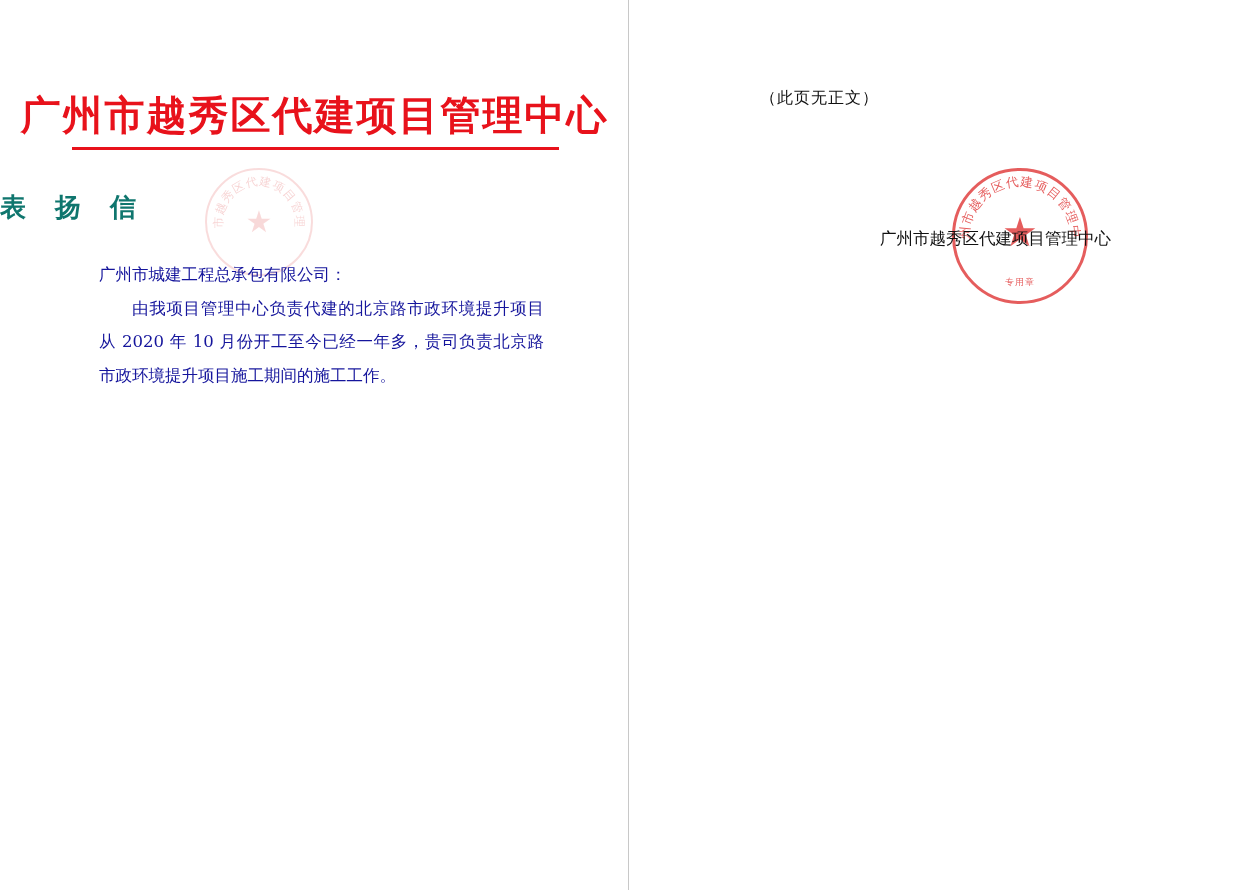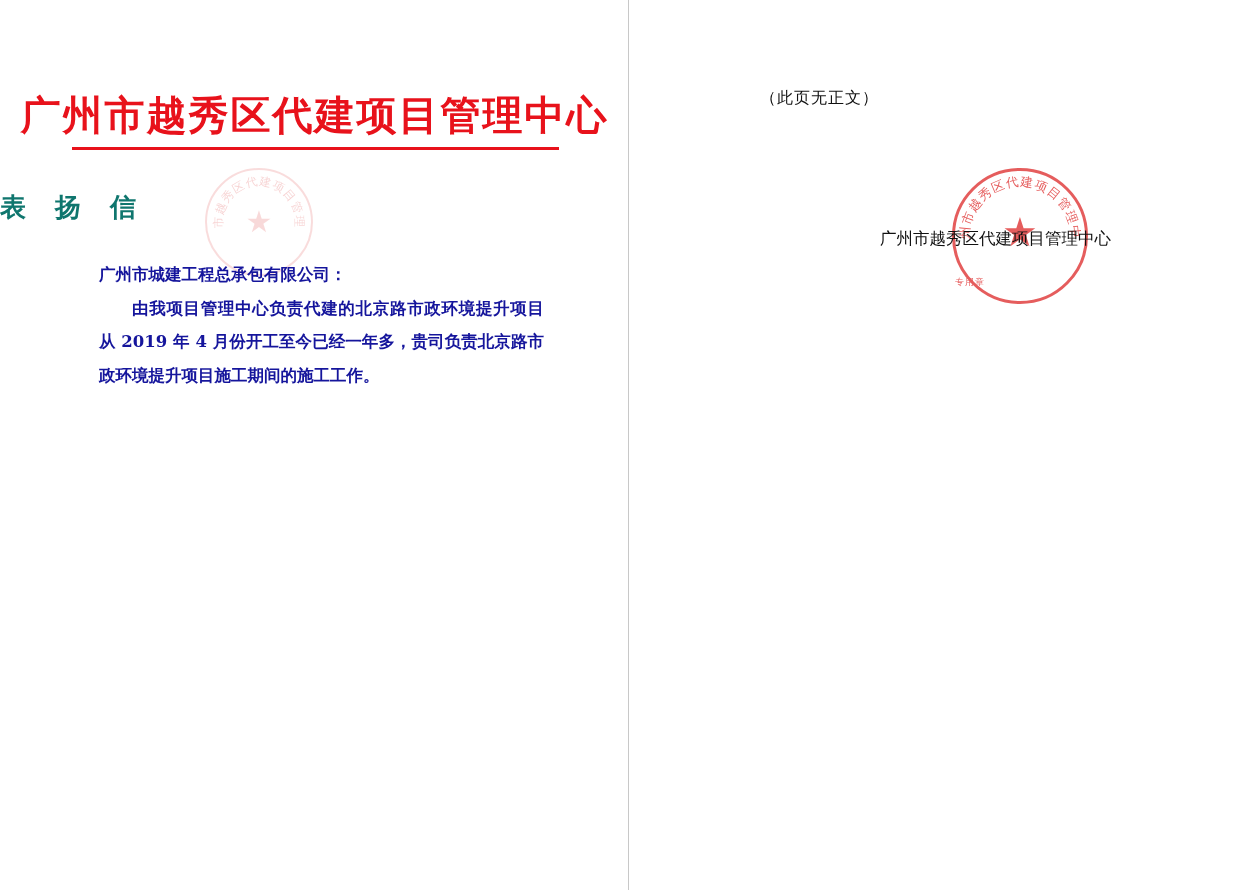--- a/index.html
+++ b/index.html
@@ -78,21 +78,20 @@
     left: 99px;
     width: 445px;
     color: #15159c;
     font-size: 16.5px;
     line-height: 33.5px;
     text-align: justify;
     text-justify: inter-ideograph;
   }
   .body-block p {
     margin: 0;
-    font-weight: bold;
   }
   .body-block p.indent {
     text-indent: 2em;
   }
 
   
   .ghost-seal {
     position: absolute;
     top: 168px;
     left: 205px;
@@ -166,21 +165,21 @@
   }
   .seal svg {
     position: absolute;
     left: 0; top: 0;
   }
   .seal .seal-bottom {
     position: absolute;
     bottom: 12px;
     left: 0;
     width: 100%;
-    text-align: left;
+    text-align: center;
     font-size: 9px;
     color: #e03a3a;
     letter-spacing: 1px;
   }
   .seal-arc-text {
     font-size: 12.5px;
     fill: #e03a3a;
     font-family: "DejaVu Serif", "Liberation Serif", serif;
     letter-spacing: 1.2px;
   }
@@ -212,21 +211,21 @@
 
     <div class="letterhead">
       <div class="lh-title">广州市越秀区代建项目管理中心</div>
     </div>
     <div class="lh-rule"></div>
 
     <div class="doc-title">表 扬 信</div>
 
     <div class="body-block">
       <p>广州市城建工程总承包有限公司：</p>
-      <p class="indent">由我项目管理中心负责代建的北京路市政环境提升项目从 2019 年 4 月份开工至今已经一年多，贵司负责北京路市政环境提升项目施工期间的施工工作。</p>
+      <p class="indent">由我项目管理中心负责代建的北京路市政环境提升项目从 2020 年 10 月份开工至今已经一年多，贵司负责北京路市政环境提升项目施工期间的施工工作。</p>
     </div>
   </div>
 
   <div class="page-right">
   </div>
 
   <div class="note-noText">（此页无正文）</div>
 
   <div class="seal">
     <svg width="130" height="130" viewBox="0 0 130 130" aria-hidden="true">

